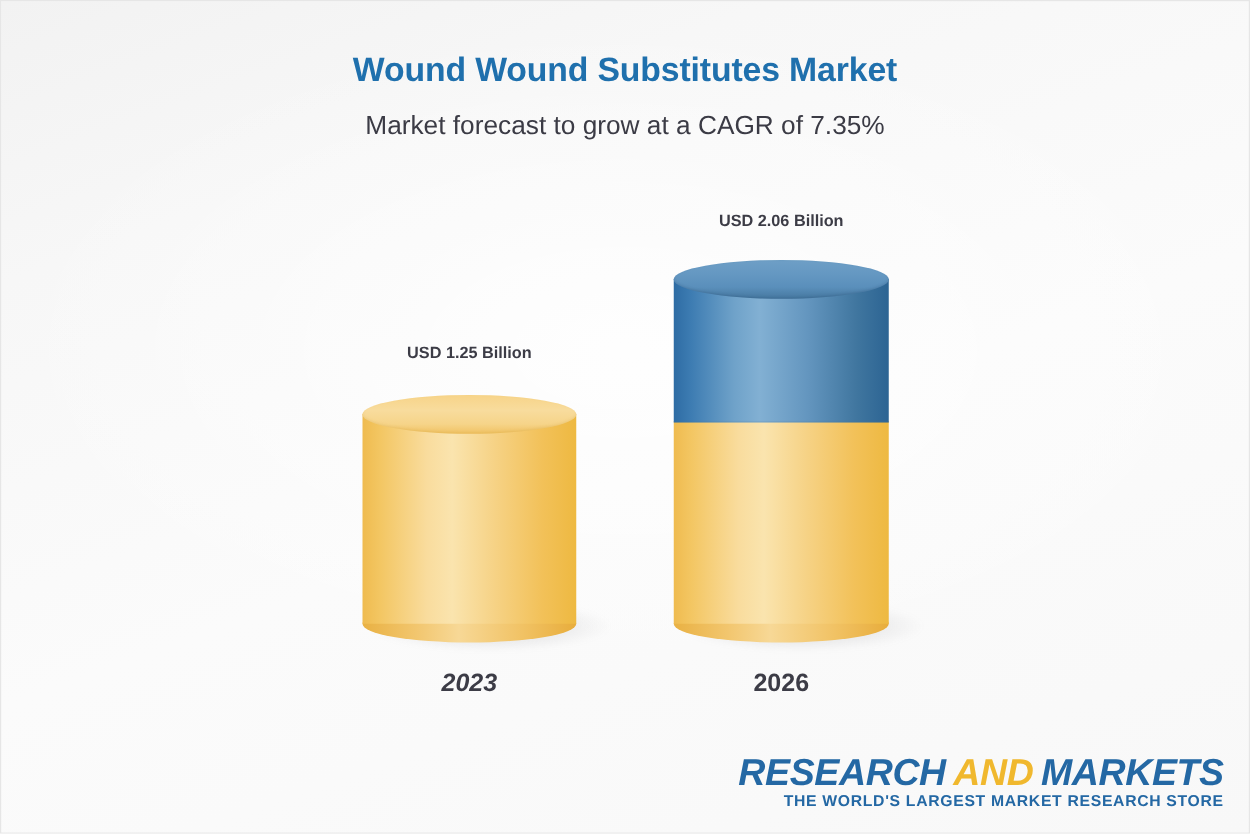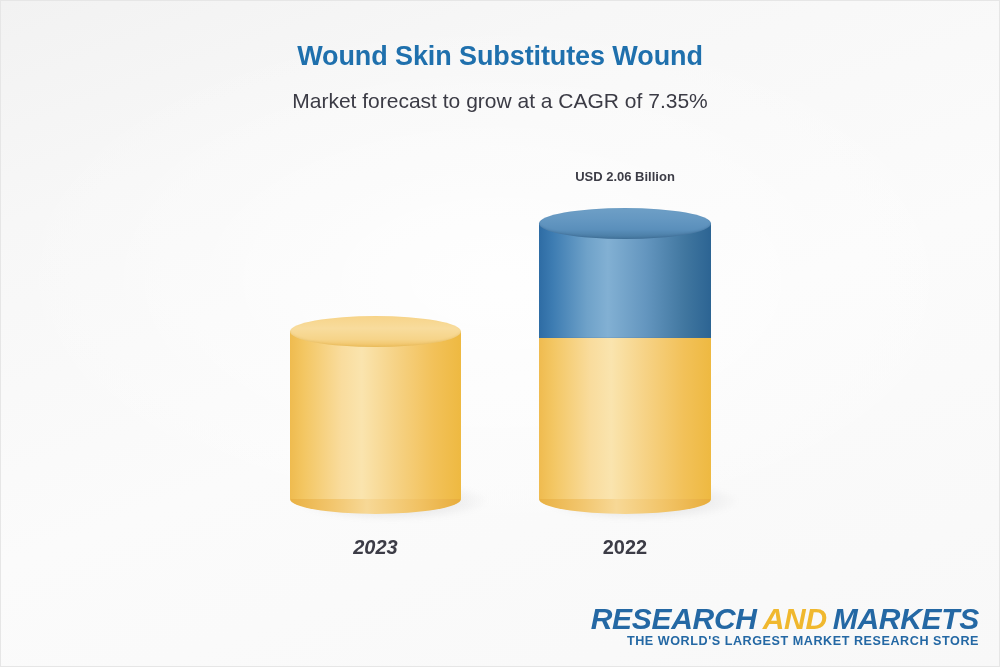--- a/index.html
+++ b/index.html
@@ -184,27 +184,28 @@
     letter-spacing: 0.55px;
     white-space: nowrap;
     margin-top: 0;
   }
 </style>
 </head>
 <body>
 
 <div id="canvas">
 
-  <div class="chart-title">Wound Skin Substitutes Wound</div>
+  <div class="chart-title">Wound Wound Substitutes Market</div>
   <div class="chart-subtitle">Market forecast to grow at a CAGR of 7.35%</div>
 
   <div class="plot">
 
     <div class="bar-group" style="left:289px; top:160px; width:171px; height:400px;">
 
+      <div class="value-label" style="top:113px;">USD 1.25 Billion</div>
 
       <div class="cyl" style="left:0; top:155px; width:171px; height:198px;">
         <div class="cyl-shadow" style="left:6px; top:165px; width:192px; height:40px;"></div>
         <div class="cap-yellow-bottom" style="left:0; top:168px; width:171px; height:30px;"></div>
         <div class="seg-yellow-body" style="left:0; top:15px; width:171px; height:168px;"></div>
         <div class="cap-yellow-top" style="left:0; top:0; width:171px; height:31px;"></div>
       </div>
 
       <div class="cat-label" style="top:375px;font-style:italic;">2023</div>
     </div>
@@ -215,21 +216,21 @@
 
       <div class="cyl" style="left:0; top:47px; width:172px; height:306px;">
         <div class="cyl-shadow" style="left:6px; top:273px; width:193px; height:40px;"></div>
         <div class="cap-yellow-bottom" style="left:0; top:276px; width:172px; height:30px;"></div>
         <div class="seg-yellow-body" style="left:0; top:129px; width:172px; height:162px;"></div>
         <div class="seg-blue-body" style="left:0; top:15px; width:172px; height:115px;"></div>
         <div class="seg-divider" style="left:0; top:129px; width:172px;"></div>
         <div class="cap-blue-top" style="left:0; top:0; width:172px; height:31px;"></div>
       </div>
 
-      <div class="cat-label" style="top:375px;">2022</div>
+      <div class="cat-label" style="top:375px;">2026</div>
     </div>
 
   </div>
 
 
   <div class="logo">
     <div class="logo-main">
       <span class="lg-blue">RESEARCH</span><span class="lg-amber" style="margin:0 6px;">AND</span><span class="lg-blue">MARKETS</span>
     </div>
     <div class="logo-tag">THE WORLD'S LARGEST MARKET RESEARCH STORE</div>

